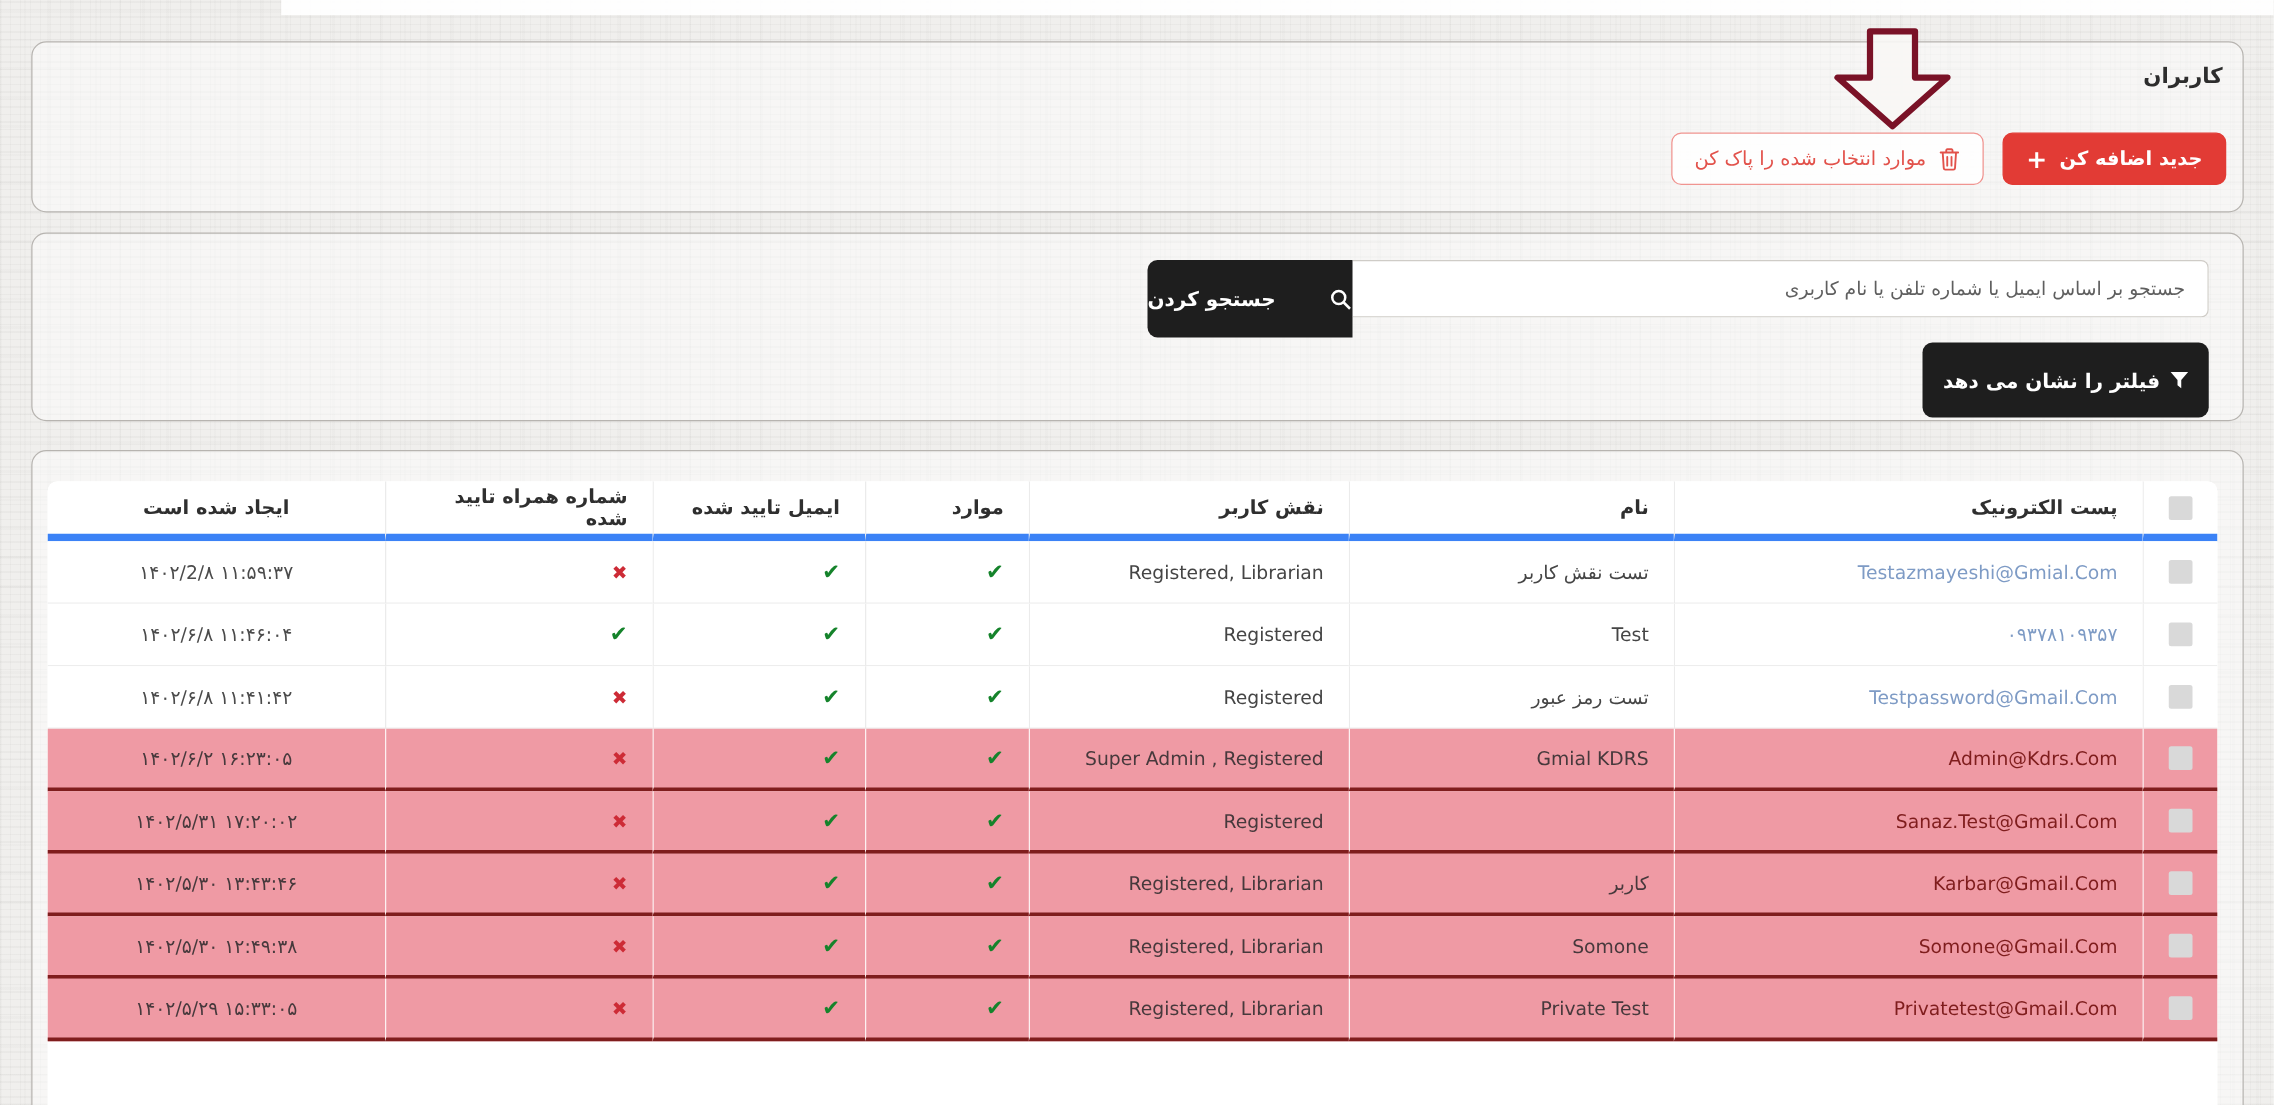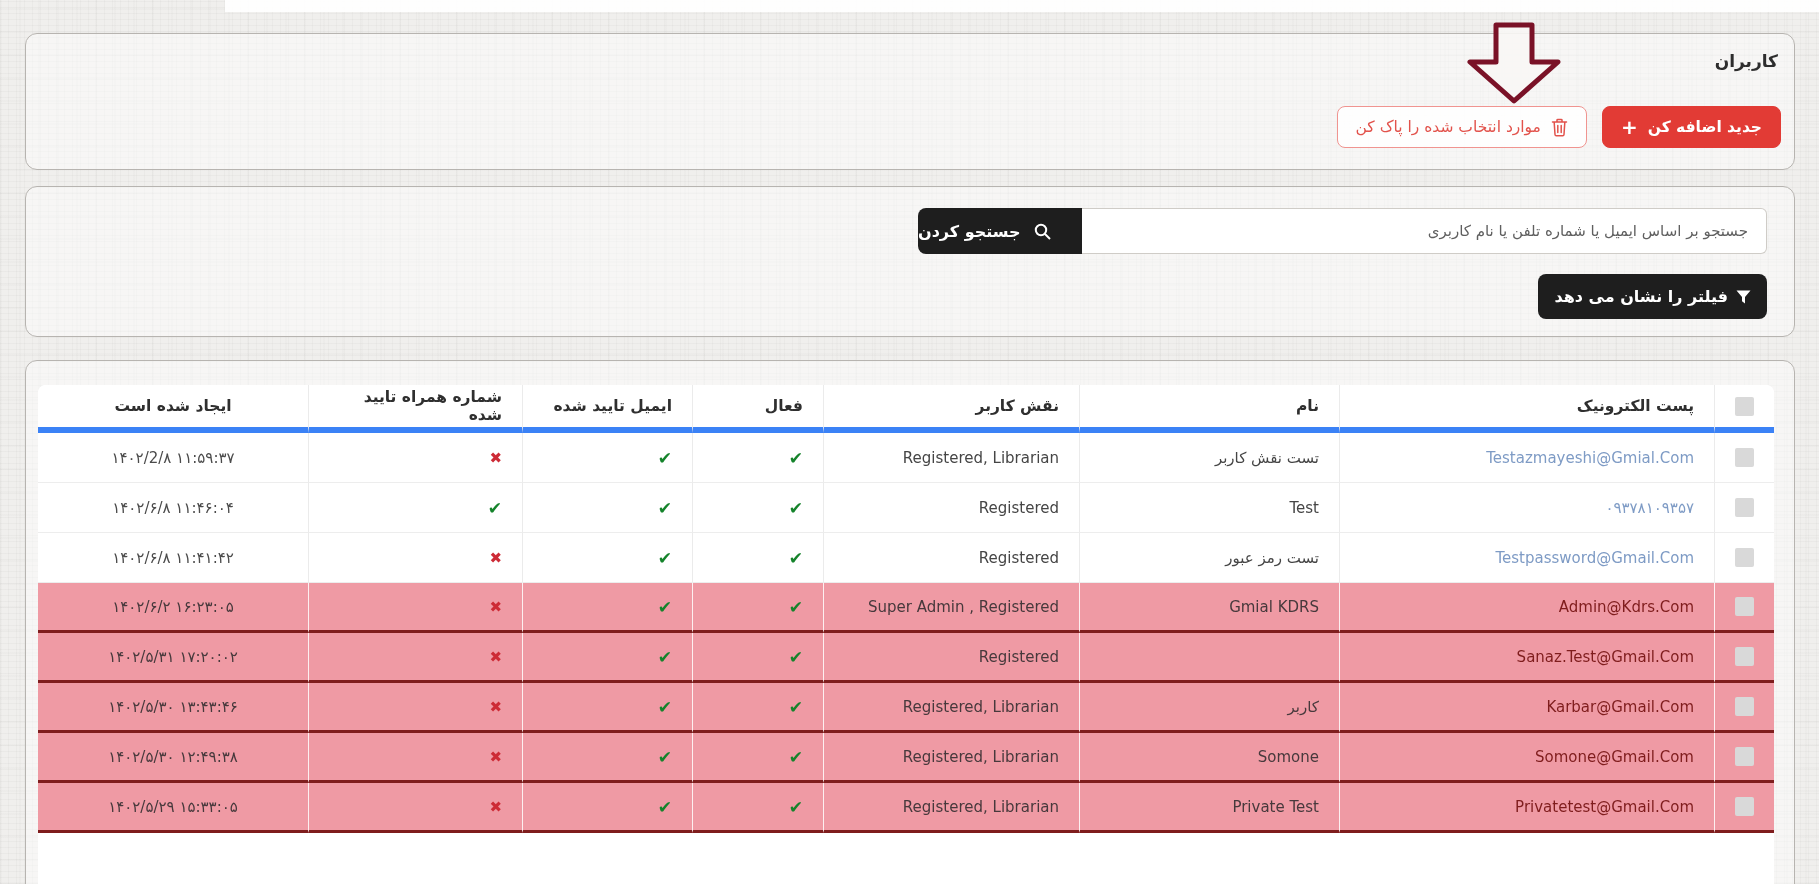--- a/index.html
+++ b/index.html
@@ -43,26 +43,26 @@
   .anno-arrow { position:absolute; left:1465px; top:22px; z-index:5; }
 
   .search-group { position:absolute; top:21px; right:27px; display:flex; height:46px; }
   .search-input {
     width:685px; height:46px; background:#fff; border:1px solid #CFCCC7;
     border-radius:0 6px 6px 0; border-left:none; padding:0 18px; font-size:15px;
     font-family:inherit; color:#333; outline:none;
   }
   .search-input::placeholder { color:#5f5f5f; opacity:1; }
   .btn-search {
-    width:164px; height:46px; background:var(--dark_button,#1E1E1E); color:#fff;
+    width:164px; height:62px; background:var(--dark_button,#1E1E1E); color:#fff;
     border:none; border-radius:8px 0 0 8px; font-size:16px; font-weight:bold;
-    display:flex; align-items:center; justify-content:flex-end; gap:12px; cursor:pointer; font-family:inherit;
+    display:flex; align-items:center; justify-content:space-between; gap:12px; cursor:pointer; font-family:inherit;
   }
   .btn-filter {
-    position:absolute; top:87px; right:27px; height:45px; padding:0 16px;
+    position:absolute; top:87px; right:27px; height:60px; padding:0 16px;
     background:var(--dark_button,#1E1E1E); color:#fff; border:none; border-radius:8px;
     font-size:16px; font-weight:bold; display:flex; align-items:center; gap:8px; cursor:pointer; font-family:inherit;
   }
 
   .table-wrap { position:absolute; top:24px; right:20px; width:1736px; height:510px;
                 background:#fff; border-radius:8px 8px 0 0; overflow:hidden; }
   table { width:100%; border-collapse:separate; border-spacing:0; table-layout:fixed; }
   th, td { border-left:1px solid #EBEBEB; padding:0 20px; text-align:start; vertical-align:middle; }
   th:last-child, td:last-child { border-left:none; }
   th { height:48px; font-size:15.5px; font-weight:bold; color:#2f2f2f; border-bottom:6px solid #3b82f6; background:#fff; }
@@ -143,21 +143,21 @@
           <col style="width:170px">
           <col style="width:214px">
           <col style="width:270px">
       </colgroup>
       <thead>
         <tr>
           <th class="c-check"><span class="checkbox"></span></th>
           <th>پست الکترونیک</th>
           <th>نام</th>
           <th>نقش کاربر</th>
-          <th>فعال</th>
+          <th>موارد</th>
           <th>ایمیل تایید شده</th>
           <th>شماره همراه تایید شده</th>
           <th class="c-created">ایجاد شده است</th>
         </tr>
       </thead>
       <tbody>
           <tr>
             <td class="c-check"><span class="checkbox"></span></td>
             <td class="c-email"><span class="email-link">Testazmayeshi@Gmial.Com</span></td>
             <td class="c-name"><span>تست نقش کاربر</span></td>

